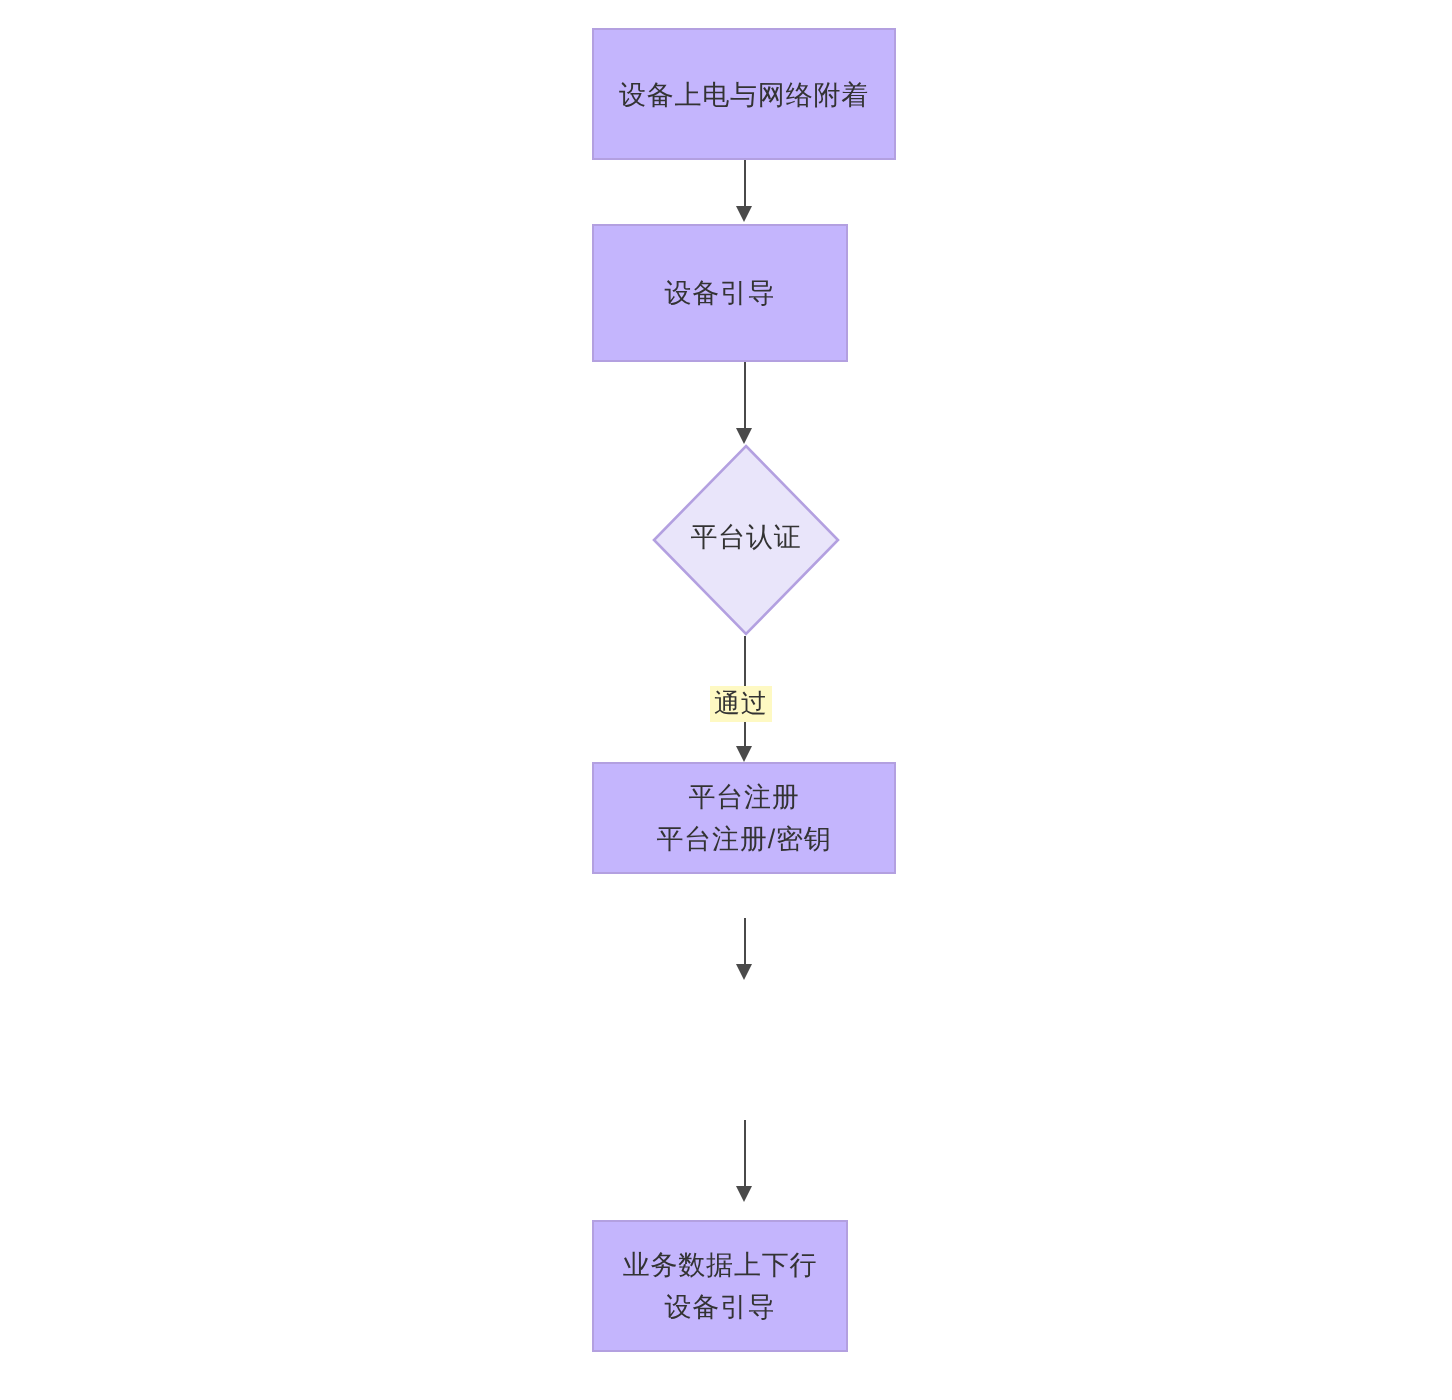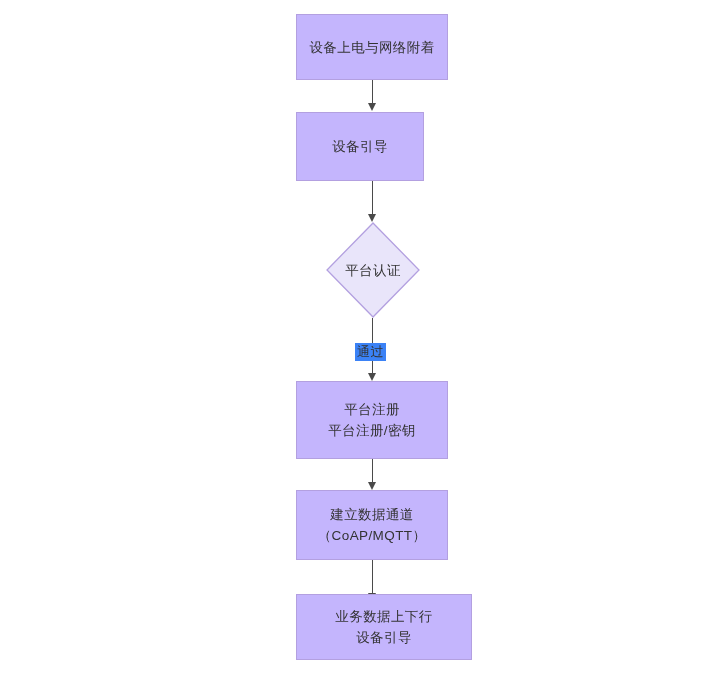--- a/index.html
+++ b/index.html
@@ -45,36 +45,37 @@
   }
   .diamond-label {
     position: relative;
     z-index: 2;
     color: #333333;
     font-size: 13.5px;
     line-height: 21px;
     letter-spacing: 0.4px;
     text-align: center;
     white-space: nowrap;
+    font-family: Liberation Mono, monospace;
   }
   .edge {
     position: absolute;
     width: 1.2px;
     background: #4a4a4a;
   }
   .arrowhead {
     position: absolute;
     width: 0; height: 0;
     border-left: 4.5px solid transparent;
     border-right: 4.5px solid transparent;
     border-top: 8px solid #4a4a4a;
   }
   .edge-label {
     position: absolute;
-    background: #3b82f6;
+    background: #fef9c3;
     color: #333333;
     font-size: 13px;
     line-height: 18px;
     letter-spacing: 0.4px;
     padding: 0 2px;
     white-space: nowrap;
     z-index: 3;
   }
 </style>
 </head>
@@ -100,34 +101,30 @@
     <svg class="diamond-shape" viewBox="0 0 94 96" preserveAspectRatio="none">
       <polygon points="47,1 93,48 47,95 1,48" fill="#e9e5fa" stroke="#b3a0e0" stroke-width="1.3"></polygon>
     </svg>
     <span class="diamond-label">平台认证</span>
   </div>
 
   <div class="edge" style="left:372px; top:318px; height:57px;"></div>
   <div class="arrowhead" style="left:368px; top:373px;"></div>
   <div class="edge-label" style="left:355px; top:343px;">通过</div>
 
-  <div class="node" style="left:296px; top:381px; width:152px; height:78px;">
+  <div class="node" style="left:296px; top:381px; width:152px; height:56px;">
     <span>平台注册</span>
     <span class="line2">平台注册/密钥</span>
   </div>
 
   <div class="edge" style="left:372px; top:459px; height:24px;"></div>
   <div class="arrowhead" style="left:368px; top:482px;"></div>
 
-  <div class="node" style="left:296px; top:490px; width:152px; height:70px;">
-    <span>建立数据通道</span>
-    <span class="line2">（CoAP/MQTT）</span>
-  </div>
 
   <div class="edge" style="left:372px; top:560px; height:34px;"></div>
   <div class="arrowhead" style="left:368px; top:593px;"></div>
 
-  <div class="node" style="left:296px; top:594px; width:176px; height:66px;">
+  <div class="node" style="left:296px; top:610px; width:128px; height:66px;">
     <span>业务数据上下行</span>
     <span class="line2">设备引导</span>
   </div>
 
 </div>
 
 </body></html>

